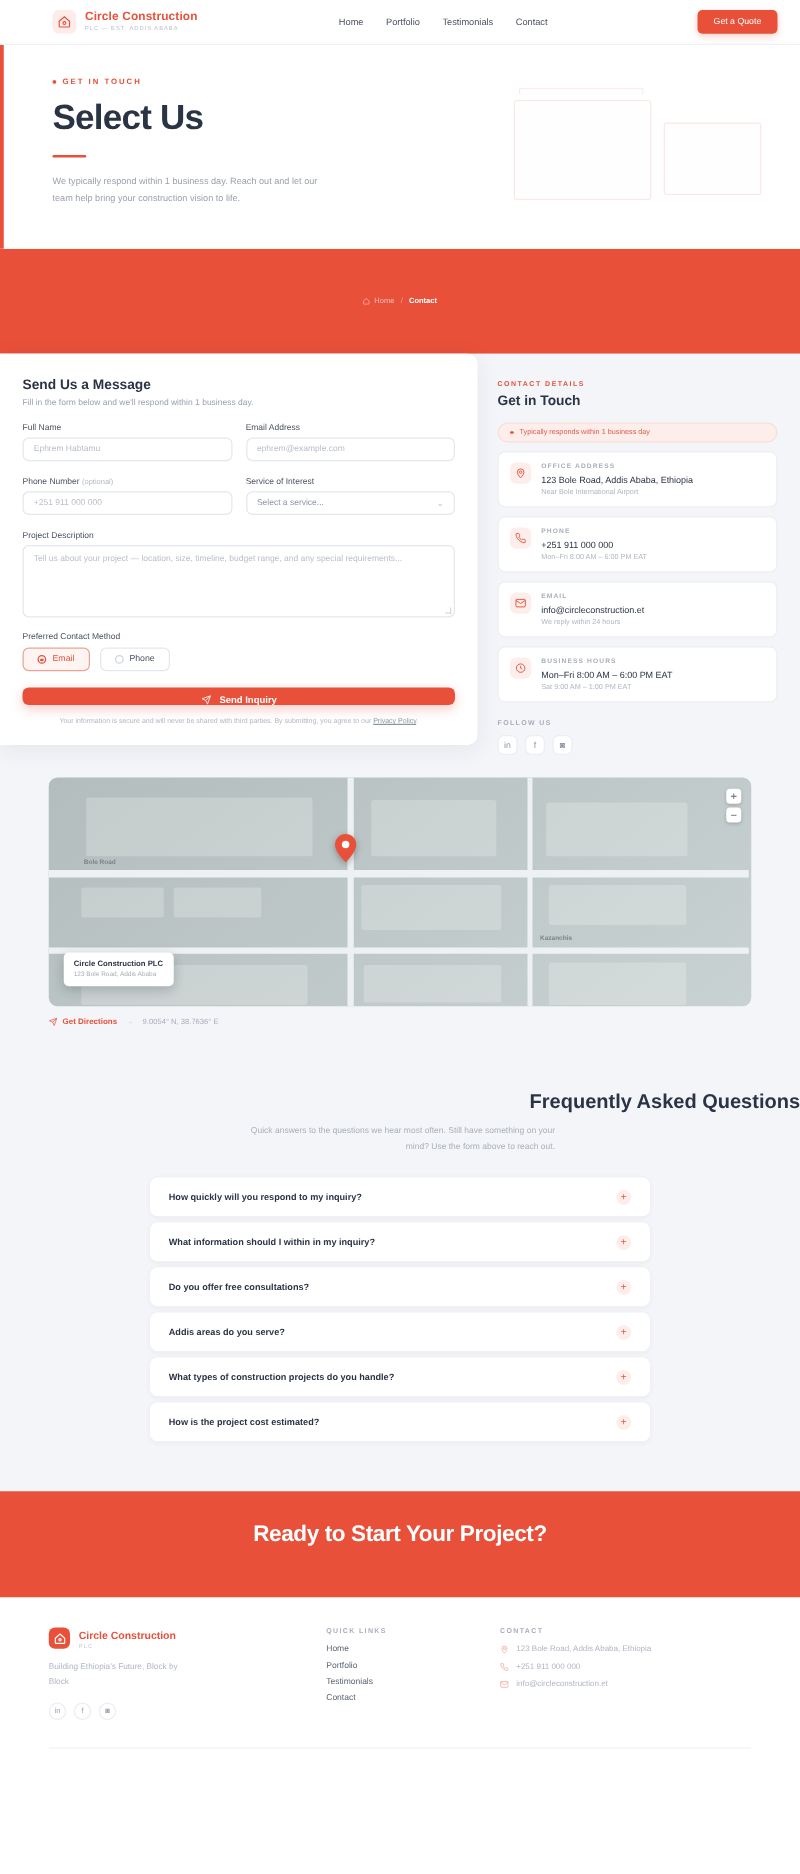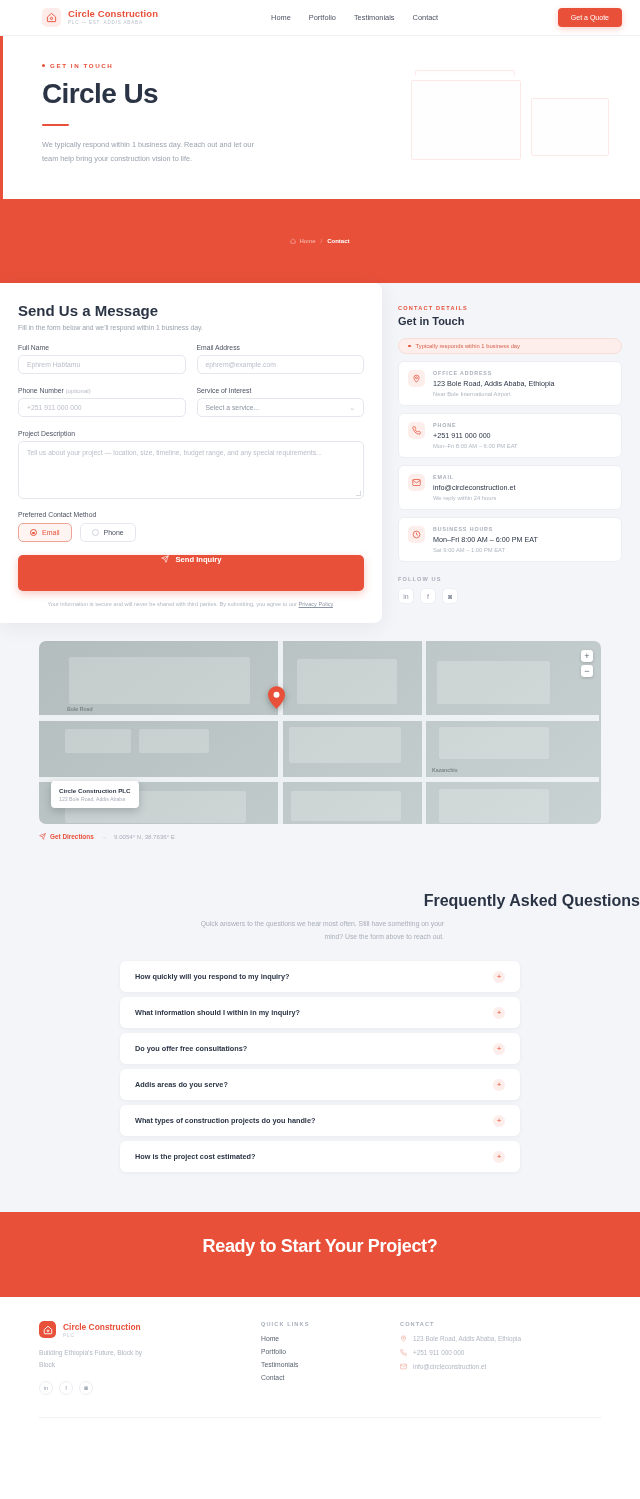--- a/index.html
+++ b/index.html
@@ -89,21 +89,21 @@
   
   .contact-wrap { display: flex; background: #f4f5f9; align-items: flex-start; }
   .form-card {
     width: 382px;
     background: #fff;
     border-radius: 0 8px 8px 0;
     padding: 19px 18px 16px 18px;
     box-shadow: 0 4px 20px rgba(30,40,60,.07);
     position: relative; z-index: 3;
   }
-  .form-card h2 { font-size: 15px; font-weight: bold; color: #2b3445; }
+  .form-card h2 { font-size: 11px; font-weight: bold; color: #2b3445; }
   .form-card .sub { font-size: 6.8px; color: #9aa1ae; margin-top: 5px; }
 
   .row { display: flex; gap: 11px; margin-top: 13px; }
   .field { flex: 1; }
   .lbl { font-size: 6.8px; color: #4a5160; display: block; margin-bottom: 4px; }
   .lbl .opt { color: #b5bac4; font-size: 6px; }
   .inp {
     width: 100%; height: 19px;
     border: 1px solid #e4e7ed; border-radius: 5px;
     font-size: 6.8px; color: #b9bec9;
@@ -129,24 +129,24 @@
     border: 1px solid #e4e7ed; border-radius: 5px;
     padding: 5px 11px; font-size: 7px; color: #4a5160; cursor: pointer;
   }
   .radio.on { border-color: #eda495; background: #fef5f3; color: #e8503a; }
   .dotring { width: 7px; height: 7px; border-radius: 50%; border: 1.2px solid #cfd4dc; display: inline-block; position: relative; }
   .radio.on .dotring { border-color: #e8503a; }
   .radio.on .dotring::after {
     content:""; position: absolute; inset: 1.4px; border-radius: 50%; background: #e8503a;
   }
   .send-btn {
-    margin-top: 13px; width: 100%; height: 36px;
+    margin-top: 13px; width: 100%; height: 14px;
     background: #e8503a; color: #fff; border: none; border-radius: 5px;
     font-size: 7.6px; font-weight: bold; cursor: pointer;
-    display: flex; align-items: flex-start; justify-content: center; gap: 7px;
+    display: flex; align-items: flex-end; justify-content: center; gap: 7px;
     box-shadow: 0 3px 9px rgba(232,80,58,.3);
   }
   .disclaimer { font-size: 5.6px; color: #b0b6c1; text-align: center; margin-top: 10px; }
   .disclaimer a { color: #8d95a3; }
 
   
   .details { flex: 1; padding: 22px 18px 0 16px; }
   .det-eyebrow { font-size: 5.6px; font-weight: bold; letter-spacing: 1.2px; color: #e8503a; }
   .details h3 { font-size: 11px; font-weight: bold; color: #2b3445; margin-top: 4px; }
   .pill {
@@ -296,21 +296,21 @@
     <div class="hero-art">
       <div class="frame f3"></div>
         <div class="frame f1"></div>
         <div class="frame f2"></div>
     </div>
     <div class="hero-inner">
       <div class="eyebrow">
         <span class="dot"></span>
         <span>GET IN TOUCH</span>
       </div>
-      <h1>Circle Us</h1>
+      <h1>Select Us</h1>
       <div class="hero-rule"></div>
       <div class="hero-sub">We typically respond within 1 business day. Reach out and let our team help bring your construction vision to life.</div>
     </div>
   </div>
 
   <div class="crumb-band">
     <div class="crumb">
       <a class="home" href="#">
         <svg viewBox="0 0 24 24" width="6" height="6" fill="none" stroke="#f6c3b9" stroke-width="2.2">
           <path d="M3 11 12 3l9 8v9a1 1 0 0 1-1 1H4a1 1 0 0 1-1-1z"></path>

